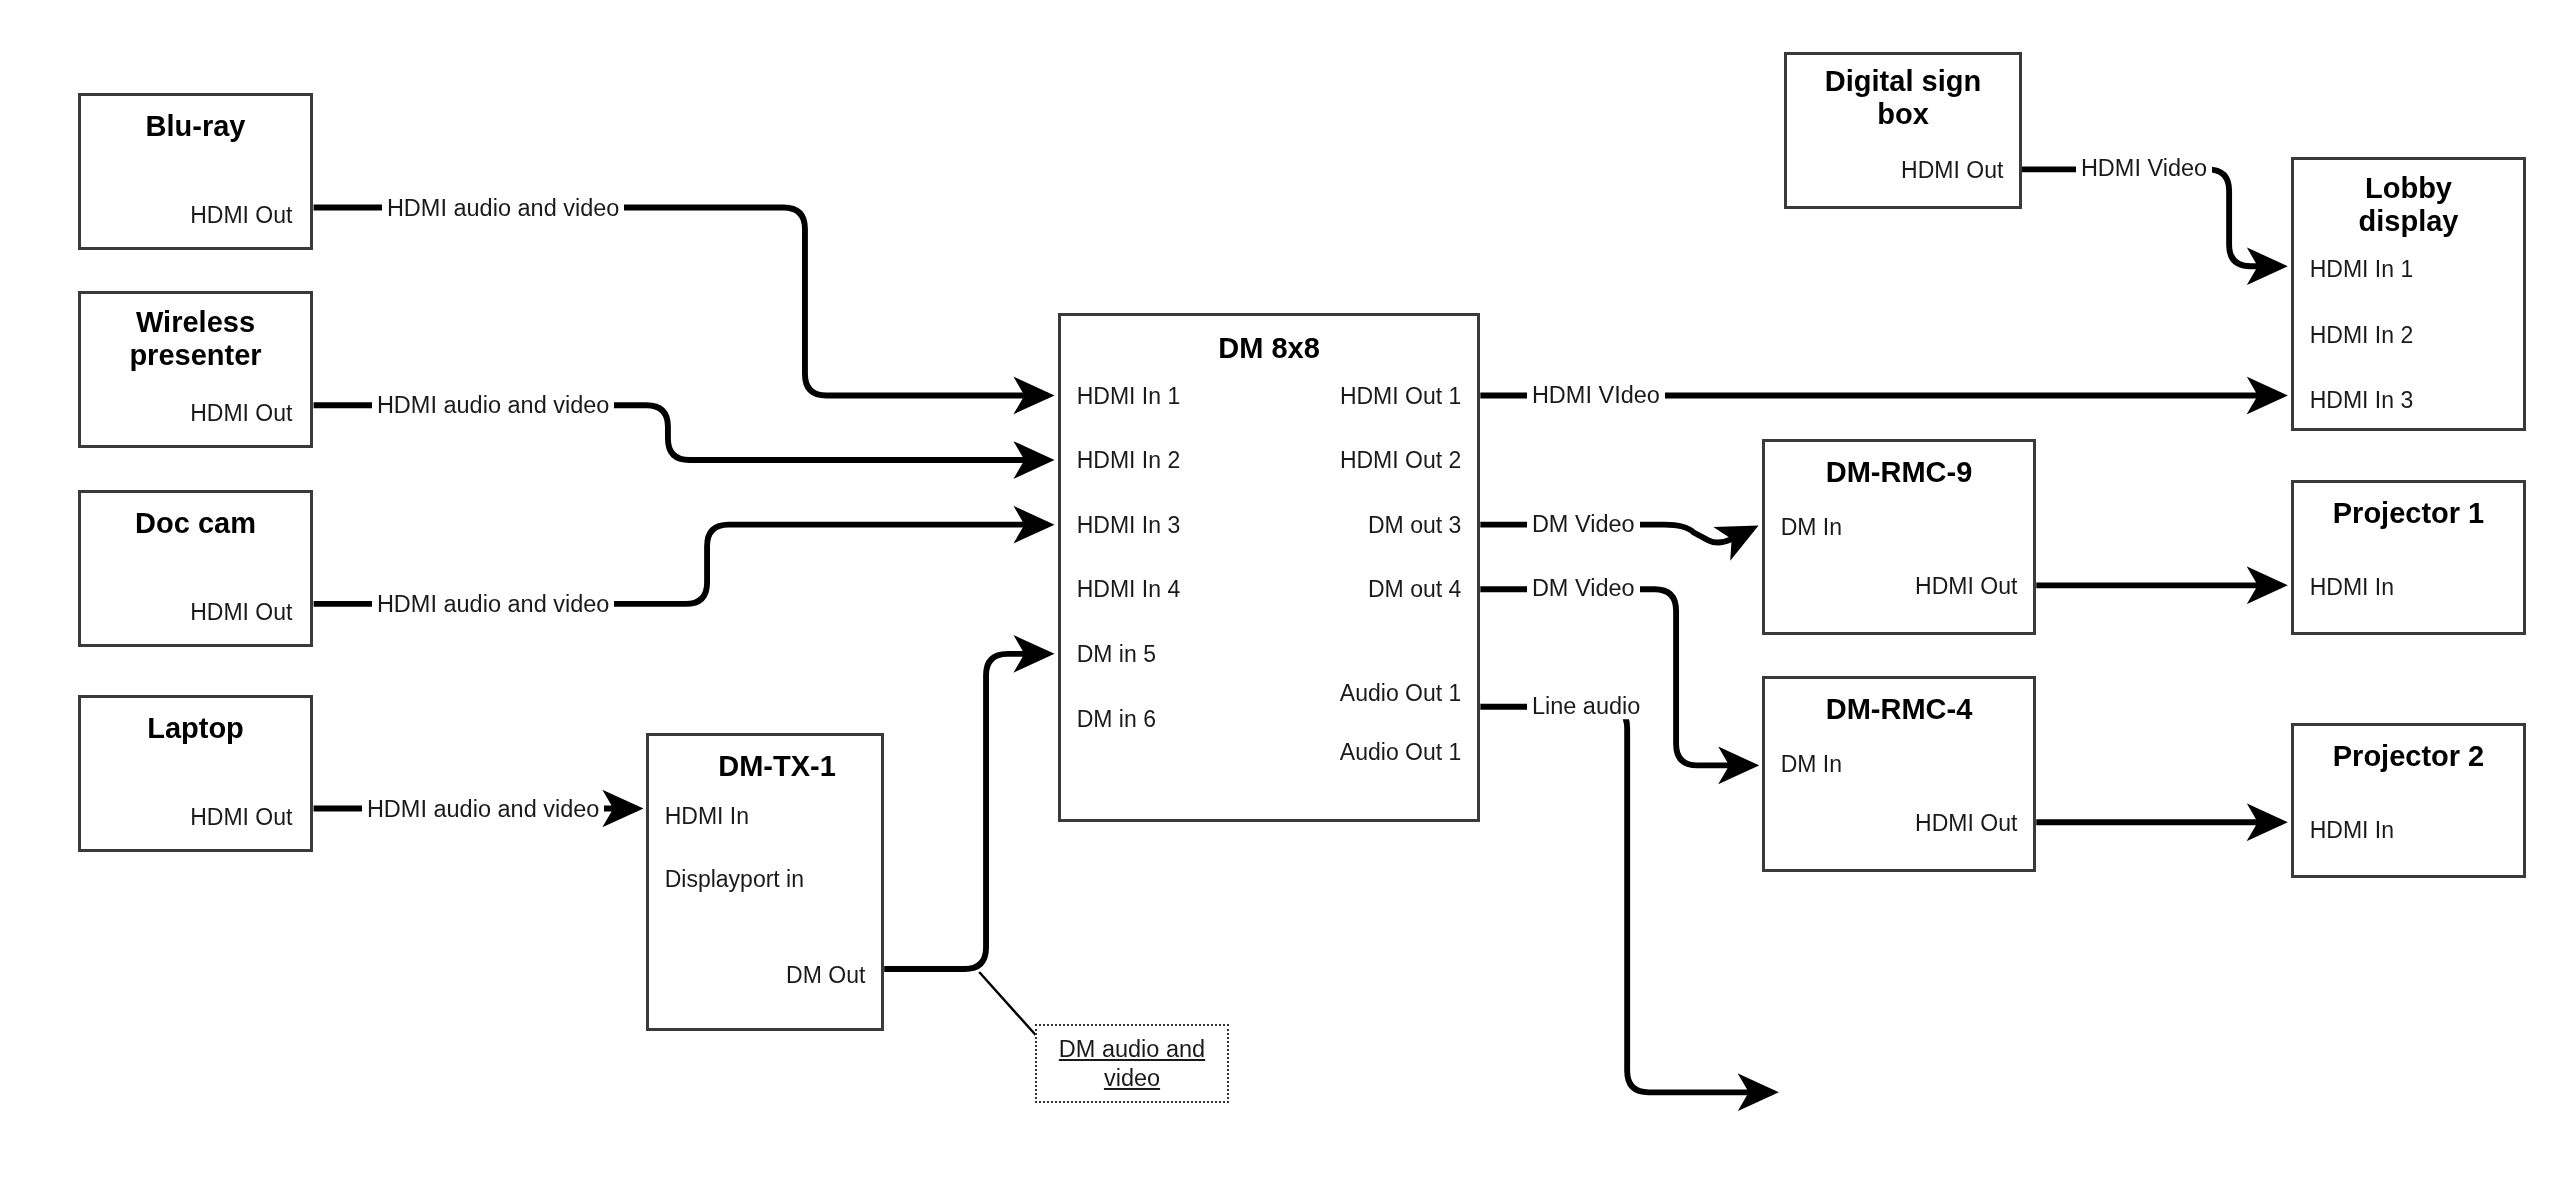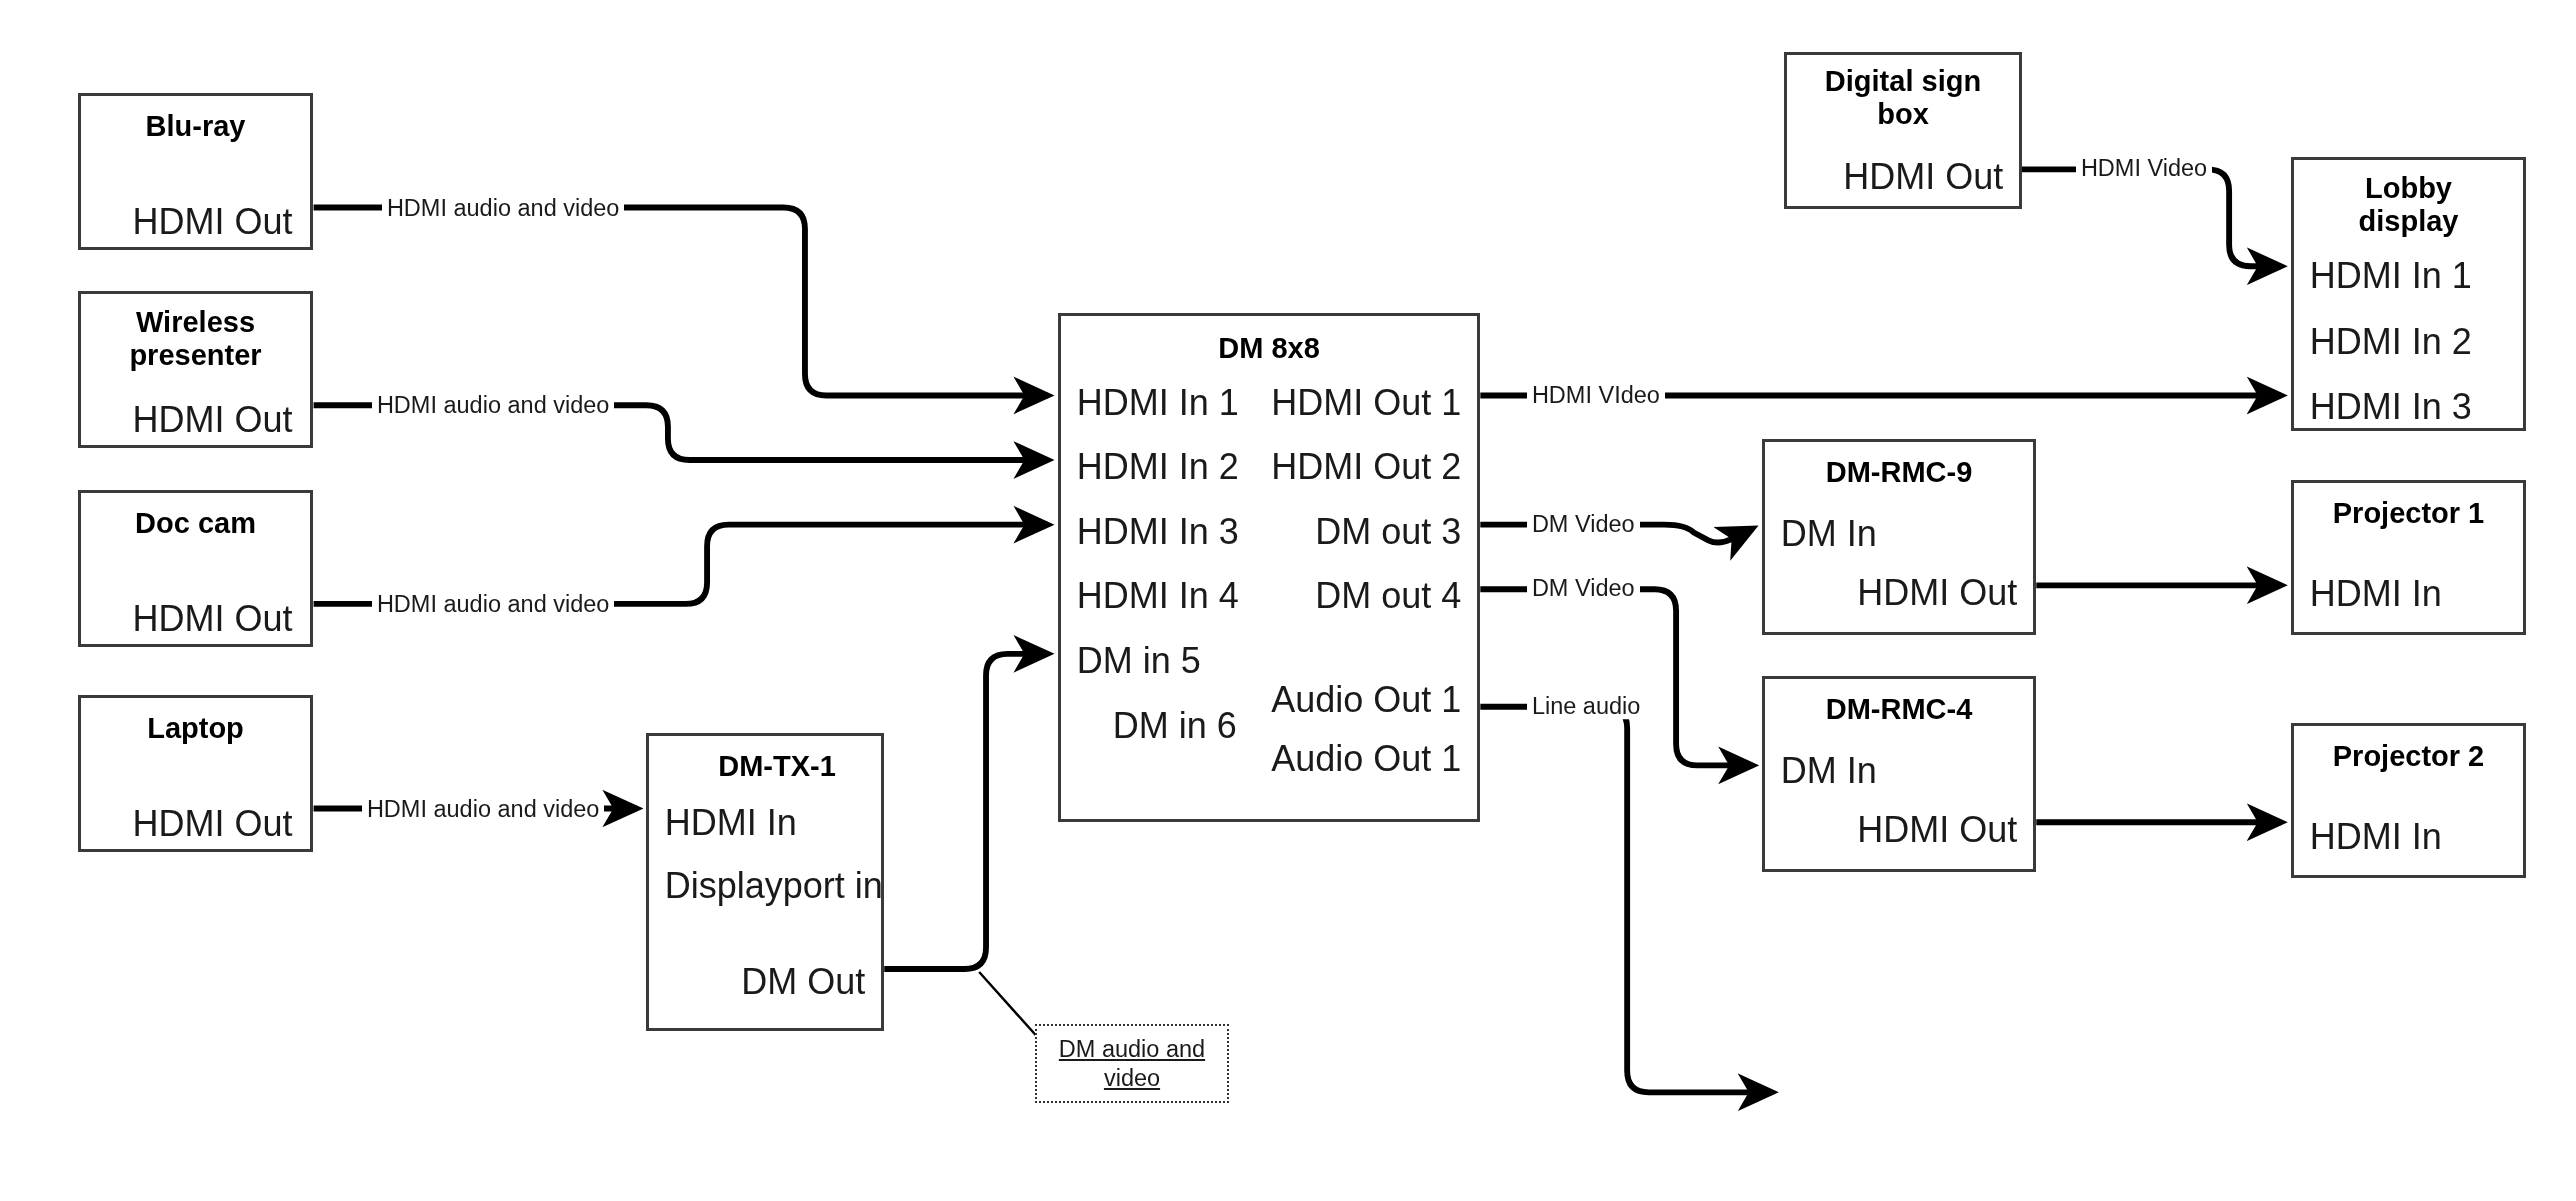--- a/index.html
+++ b/index.html
@@ -33,21 +33,21 @@
     left: 0;
     right: 0;
     text-align: center;
     font-weight: bold;
     font-size: 29px;
     color: #000000;
     line-height: 1.16;
   }
   .port {
     position: absolute;
-    font-size: 36px;
+    font-size: 23px;
     color: #1a1a1a;
     white-space: nowrap;
     line-height: 1;
   }
   .port.left  { text-align: left; }
   .port.right { text-align: right; }
   .callout {
     position: absolute;
     box-sizing: border-box;
     border: 2px dotted #333333;
@@ -141,21 +141,21 @@
     <div class="port right" style="right:15.7px;top:228px;">DM Out</div>
   </div>
 
   <div class="node" style="left:1058px;top:313px;width:422px;height:509px;">
     <div class="node-title" style="top:15.7px;">DM 8x8</div>
     <div class="port left" style="left:15.7px;top:69px;">HDMI In 1</div>
     <div class="port left" style="left:15.7px;top:133px;">HDMI In 2</div>
     <div class="port left" style="left:15.7px;top:198px;">HDMI In 3</div>
     <div class="port left" style="left:15.7px;top:262px;">HDMI In 4</div>
     <div class="port left" style="left:15.7px;top:327px;">DM in 5</div>
-    <div class="port left" style="left:15.7px;top:392px;margin-left:36px;">DM in 6</div>
+    <div class="port left" style="left:15.7px;top:392px;">DM in 6</div>
     <div class="port right" style="right:15.7px;top:69px;">HDMI Out 1</div>
     <div class="port right" style="right:15.7px;top:133px;">HDMI Out 2</div>
     <div class="port right" style="right:15.7px;top:198px;">DM out 3</div>
     <div class="port right" style="right:15.7px;top:262px;">DM out 4</div>
     <div class="port right" style="right:15.7px;top:366px;">Audio Out 1</div>
     <div class="port right" style="right:15.7px;top:425px;">Audio Out 1</div>
   </div>
 
   <div class="node" style="left:1784px;top:52px;width:238px;height:157px;">
     <div class="node-title" style="top:9.8px;padding:0 29px;">Digital sign box</div>

